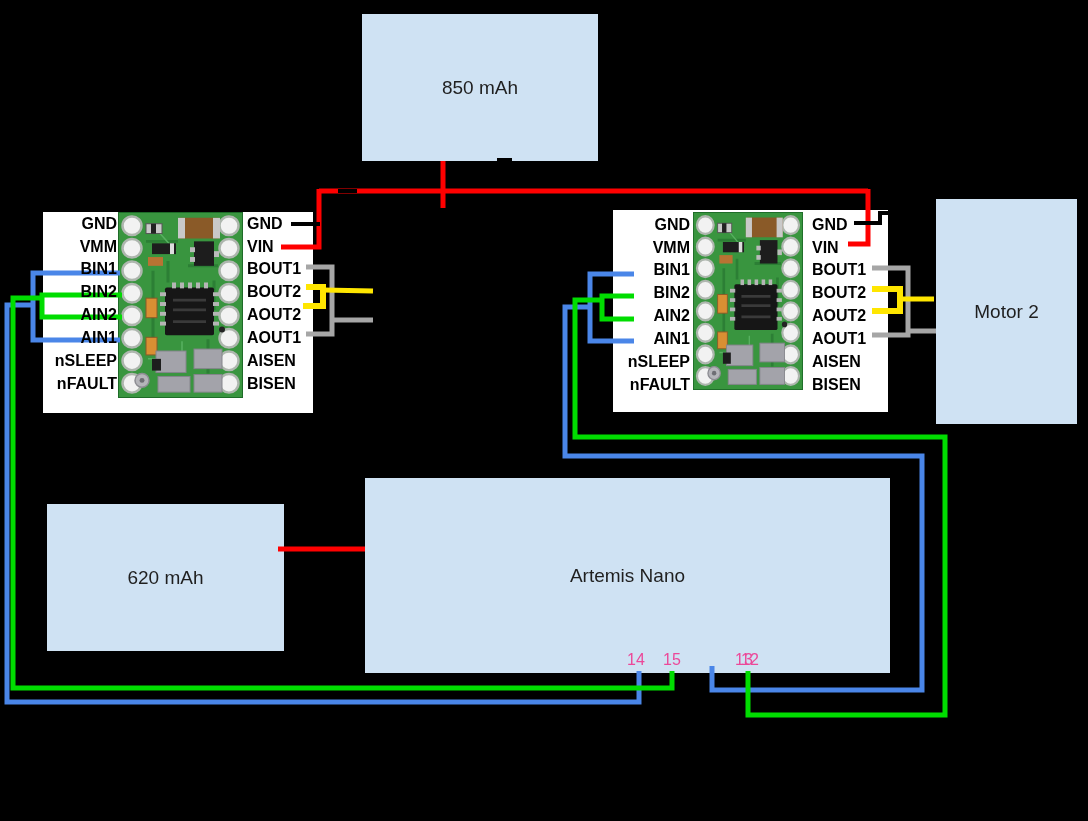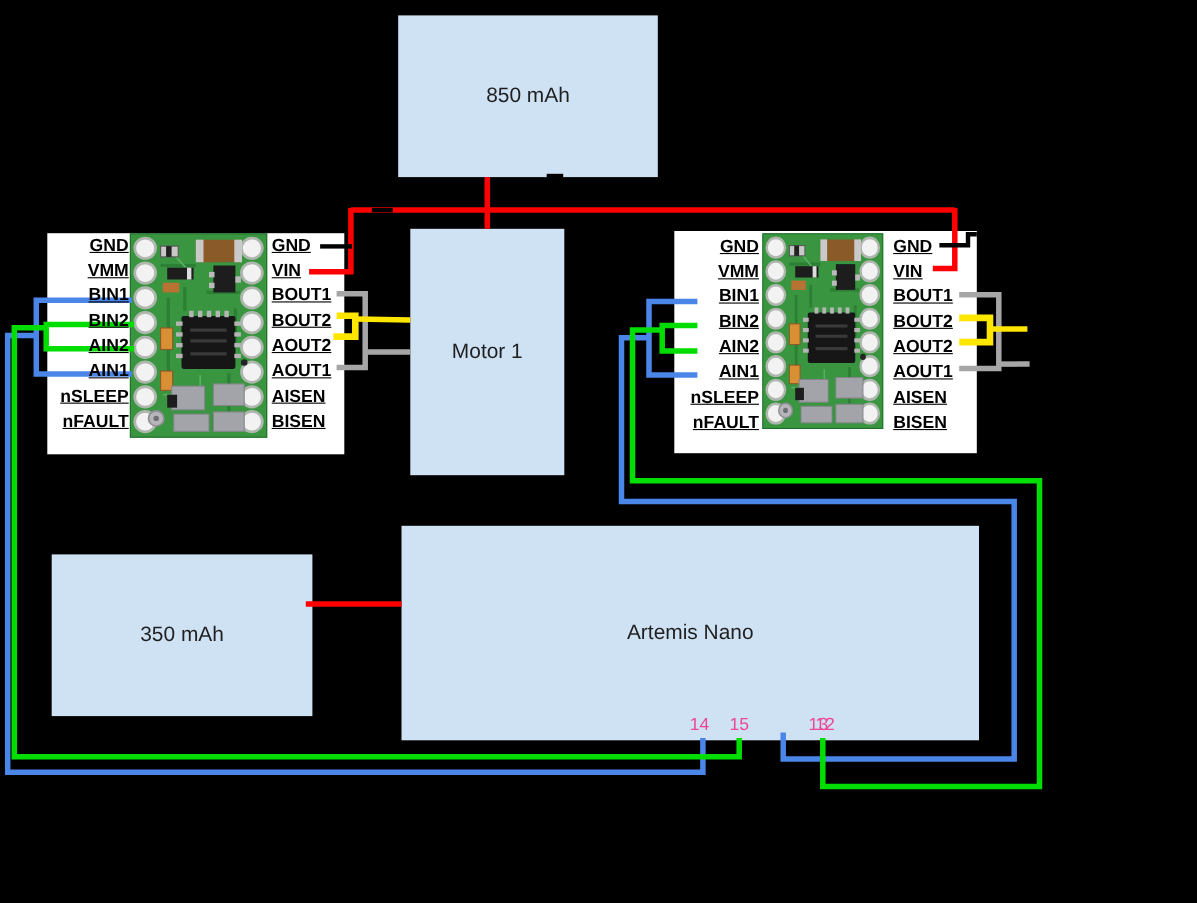--- a/index.html
+++ b/index.html
@@ -14,44 +14,44 @@
   }
   #box-850{left:362px;top:14px;width:236px;height:147px;}
   #box-motor1{left:373px;top:208px;width:140px;height:224px;}
   #box-motor2{left:936px;top:199px;width:141px;height:225px;}
   #box-750{left:47px;top:504px;width:237px;height:147px;}
   #box-artemis{left:365px;top:478px;width:525px;height:195px;justify-content:center;}
   .plate{position:absolute;background:#fff;}
   #plate-left{left:43px;top:212px;width:270px;height:201px;}
   #plate-right{left:613px;top:210px;width:275px;height:202px;}
   .pincol{position:absolute;font-weight:bold;font-size:16px;color:#000;z-index:4;}
-  .pincol .pr{height:22.9px;line-height:22.9px;white-space:nowrap;text-decoration:underline;}
+  .pincol .pr{height:22.9px;line-height:22.9px;white-space:nowrap;}
   #lb-left {left:45px; top:212.7px;width:72px;text-align:right;}
   #lb-right{left:247px;top:212.7px;width:70px;text-align:left;}
   #rb-left {left:615px;top:213.7px;width:75px;text-align:right;}
   #rb-right{left:812px;top:213.7px;width:70px;text-align:left;}
   #wire-layer{position:absolute;left:0;top:0;z-index:3;}
   .pinnum{
     position:absolute;width:28px;top:651px;height:18px;line-height:18px;
     text-align:center;font-size:16px;color:#ec4899;z-index:4;
   }
 </style>
 </head>
 <body>
 
 <div id="stage">
 
   <div class="box" id="box-850">
     <span>850 mAh</span>
   </div>
-  <div class="box" id="box-motor1">
-    <span>Motor 1</span>
+  <div class="box" id="box-motor2">
+    <span>Motor 2</span>
   </div>
   <div class="box" id="box-750">
-    <span>350 mAh</span>
+    <span>620 mAh</span>
   </div>
   <div class="box" id="box-artemis">
     <span>Artemis Nano</span>
   </div>
 
   <div class="pinnum" style="left:622px;">14</div>
   <div class="pinnum" style="left:658px;">15</div>
   <div class="pinnum" style="left:736px;">12</div>
   <div class="pinnum" style="left:730px;">13</div>
 

